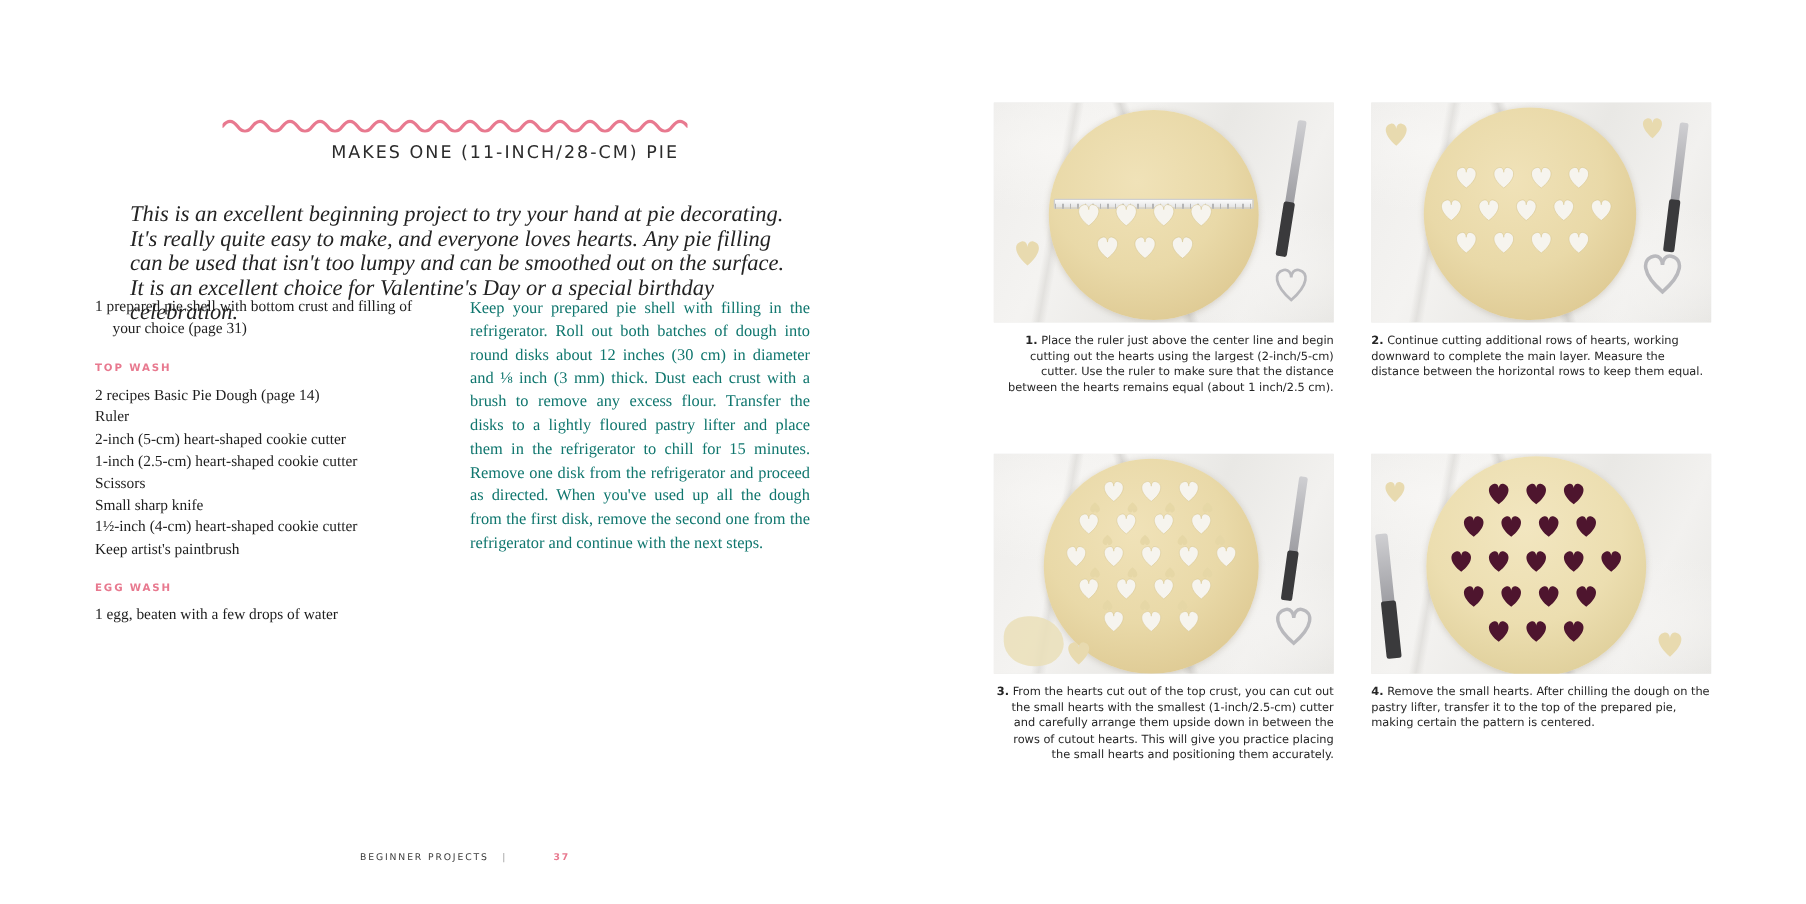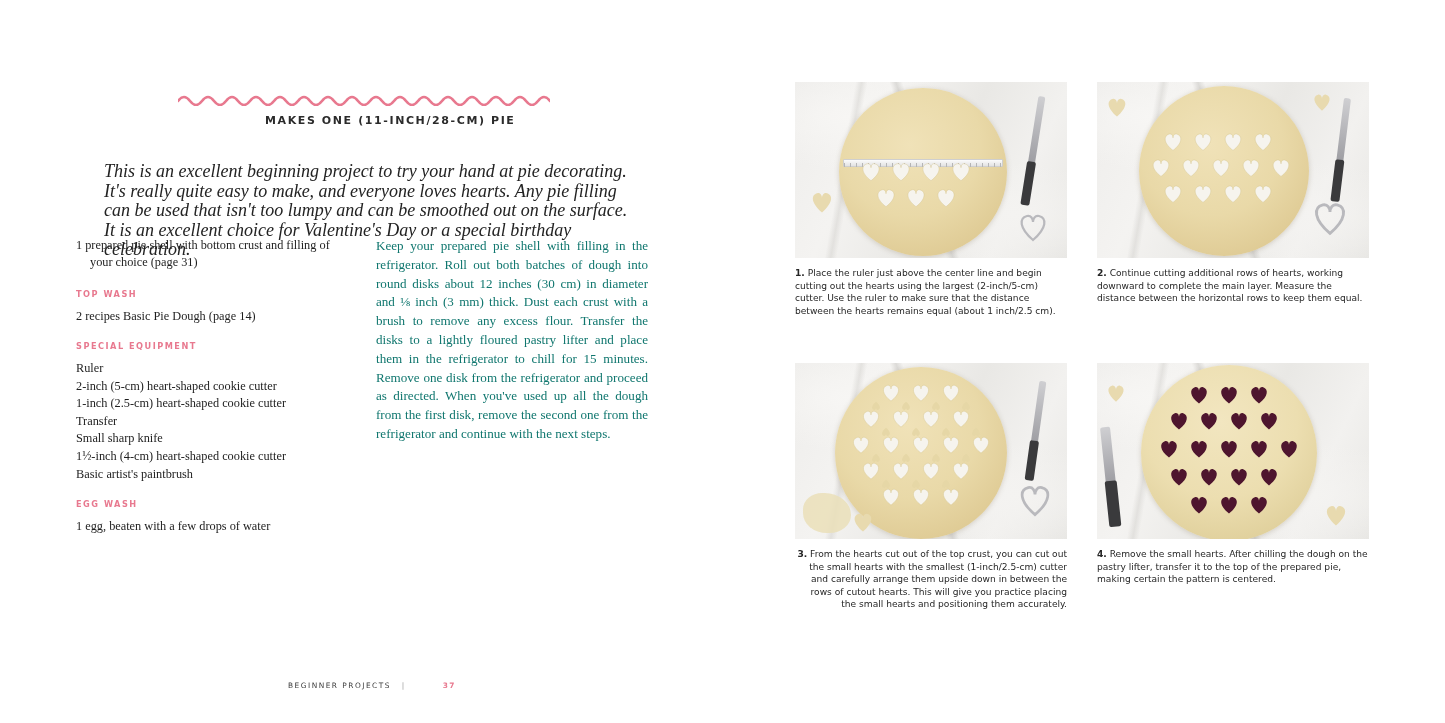--- a/index.html
+++ b/index.html
@@ -33,22 +33,22 @@
   }
   .squiggle {
     position: absolute;
     left: 178px; top: 92px;
     width: 372px; height: 14px;
   }
   .makes {
     position: absolute;
     left: 265px; top: 114px;
     font-family: "DejaVu Sans", sans-serif;
-    font-weight: bold;
-    font-size: 11px;
+    font-weight: normal;
+    font-size: 14px;
     letter-spacing: 1.6px;
     color: #2b2b2b;
   }
   .intro {
     position: absolute;
     left: 104px; top: 162px;
     width: 524px;
     font-family: "Liberation Serif", serif;
     font-style: italic;
     font-size: 18px;
@@ -114,21 +114,21 @@
   .page-right {
     position: absolute; left: 722px; top: 0;
     width: 723px; height: 723px;
   }
   .photo-grid {
     position: absolute;
     left: 73px; top: 82px;
     width: 575px;
   }
   .cell { position: absolute; width: 272px; }
-  .cell.c1 { left: 0; top: 0; }
+  .cell.c1 { left: 0; top: 0; text-align: right; }
   .cell.c2 { left: 302px; top: 0; }
   .cell.c3 { left: 0; top: 281px; text-align: right; }
   .cell.c4 { left: 302px; top: 281px; }
 
   .photo {
     width: 272px; height: 176px;
     position: relative;
     overflow: hidden;
     background: #ecebe9;
   }
@@ -211,29 +211,28 @@
       <div class="ing">
         <span>1 prepared pie shell with bottom crust and filling of</span>
         <span class="indent">your choice (page 31)</span>
       </div>
 
       <div class="sec-head first">TOP WASH</div>
       <div class="eqlist">
         <div>2 recipes Basic Pie Dough (page 14)</div>
       </div>
 
-      <div class="sec-head">SPECIAL EQUIPMENT</div>
       <div class="eqlist">
         <div>Ruler</div>
         <div>2-inch (5-cm) heart-shaped cookie cutter</div>
         <div>1-inch (2.5-cm) heart-shaped cookie cutter</div>
-        <div>Transfer</div>
+        <div>Scissors</div>
         <div>Small sharp knife</div>
         <div>1½-inch (4-cm) heart-shaped cookie cutter</div>
-        <div>Basic artist's paintbrush</div>
+        <div>Keep artist's paintbrush</div>
       </div>
 
       <div class="sec-head">EGG WASH</div>
       <div class="eqlist">
         <div>1 egg, beaten with a few drops of water</div>
       </div>
     </div>
 
     <div class="col-right">Keep your prepared pie shell with filling in the refrigerator. Roll out both batches of dough into round disks about 12 inches (30 cm) in diameter and ⅛ inch (3 mm) thick. Dust each crust with a brush to remove any excess flour. Transfer the disks to a lightly floured pastry lifter and place them in the refrigerator to chill for 15 minutes. Remove one disk from the refrigerator and proceed as directed. When you've used up all the dough from the first disk, remove the second one from the refrigerator and continue with the next steps.</div>
 

